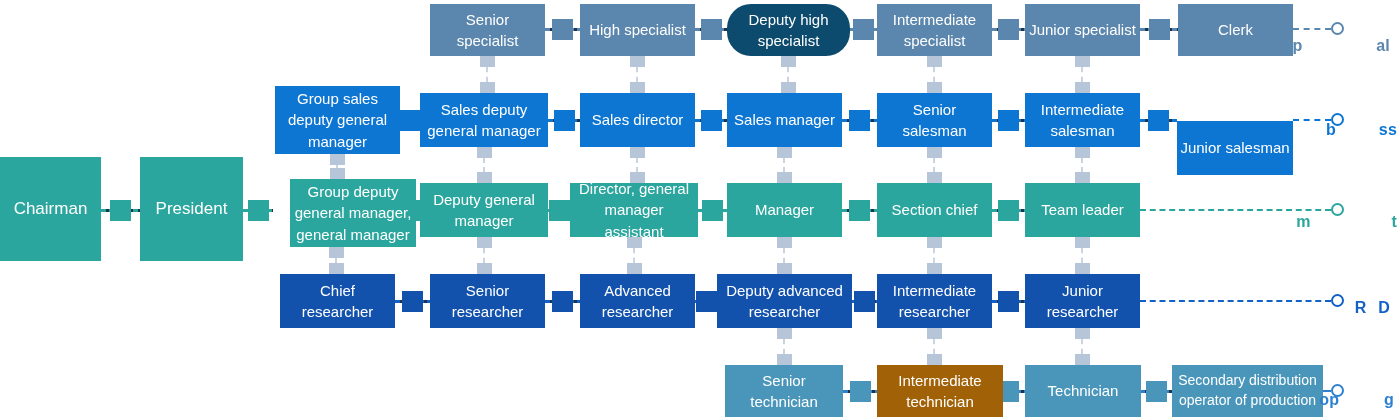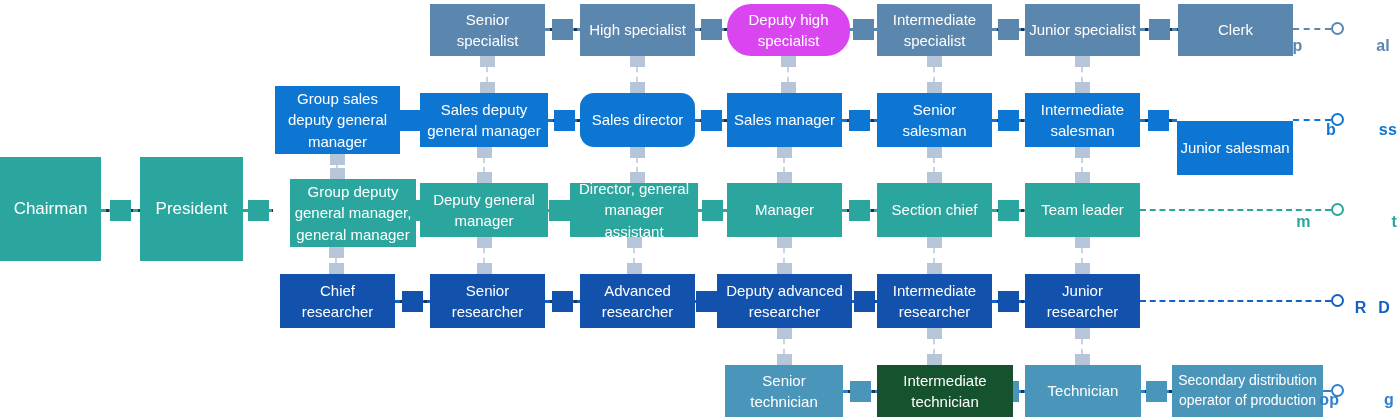--- a/index.html
+++ b/index.html
@@ -91,42 +91,42 @@
     <div style="left: 695px; top: 28px; width: 32px; height: 3px; background: repeating-linear-gradient(90deg, rgb(91, 134, 173) 0px, rgb(91, 134, 173) 5px, rgb(26, 53, 80) 5px, rgb(26, 53, 80) 8px); position: absolute;"></div>
     <div style="left: 700.5px; top: 18.5px; width: 21px; height: 21px; background: rgb(91, 134, 173); position: absolute;"></div>
     <div style="left: 850px; top: 28px; width: 27px; height: 3px; background: repeating-linear-gradient(90deg, rgb(91, 134, 173) 0px, rgb(91, 134, 173) 5px, rgb(26, 53, 80) 5px, rgb(26, 53, 80) 8px); position: absolute;"></div>
     <div style="left: 853px; top: 18.5px; width: 21px; height: 21px; background: rgb(91, 134, 173); position: absolute;"></div>
     <div style="left: 992px; top: 28px; width: 33px; height: 3px; background: repeating-linear-gradient(90deg, rgb(91, 134, 173) 0px, rgb(91, 134, 173) 5px, rgb(26, 53, 80) 5px, rgb(26, 53, 80) 8px); position: absolute;"></div>
     <div style="left: 998px; top: 18.5px; width: 21px; height: 21px; background: rgb(91, 134, 173); position: absolute;"></div>
     <div style="left: 1140px; top: 28px; width: 38px; height: 3px; background: repeating-linear-gradient(90deg, rgb(91, 134, 173) 0px, rgb(91, 134, 173) 5px, rgb(26, 53, 80) 5px, rgb(26, 53, 80) 8px); position: absolute;"></div>
     <div style="left: 1148.5px; top: 18.5px; width: 21px; height: 21px; background: rgb(91, 134, 173); position: absolute;"></div>
     <div class="node" style="left: 430px; top: 4px; width: 115px; height: 52px; background: rgb(91, 134, 173); font-size: 15px;">Senior specialist</div>
     <div class="node" style="left: 580px; top: 4px; width: 115px; height: 52px; background: rgb(91, 134, 173); font-size: 15px;">High specialist</div>
-    <div class="node" style="left: 727px; top: 4px; width: 123px; height: 52px; background: #d946ef; font-size: 15px; border-radius: 24px;">Deputy high specialist</div>
+    <div class="node" style="left: 727px; top: 4px; width: 123px; height: 52px; background: #0c4a6e; font-size: 15px; border-radius: 24px;">Deputy high specialist</div>
     <div class="node" style="left: 877px; top: 4px; width: 115px; height: 52px; background: rgb(91, 134, 173); font-size: 15px;">Intermediate specialist</div>
     <div class="node" style="left: 1025px; top: 4px; width: 115px; height: 52px; background: rgb(91, 134, 173); font-size: 15px;">Junior specialist</div>
     <div class="node" style="left: 1178px; top: 4px; width: 115px; height: 52px; background: rgb(91, 134, 173); font-size: 15px;">Clerk</div>
     <div class="rlabel" style="right: 10px; top: 37px; color: rgb(91, 134, 173); position: absolute;"><span>p</span><span class="obscured">rofession</span><span>al</span></div>
     <div style="left: 1293px; top: 119px; width: 38px; height: 0px; border-top: 2.5px dashed rgb(13, 118, 210); position: absolute;"></div>
     <div style="left: 1331px; top: 113px; width: 9px; height: 9px; border-radius: 50%; background: rgb(255, 255, 255); border: 2.5px solid rgb(13, 118, 210); position: absolute;"></div>
     <div style="left: 400px; top: 119px; width: 20px; height: 3px; background: repeating-linear-gradient(90deg, rgb(13, 118, 210) 0px, rgb(13, 118, 210) 5px, rgb(26, 53, 80) 5px, rgb(26, 53, 80) 8px); position: absolute;"></div>
     <div style="left: 400px; top: 109.5px; width: 20px; height: 21px; background: rgb(13, 118, 210); position: absolute;"></div>
     <div style="left: 548px; top: 119px; width: 32px; height: 3px; background: repeating-linear-gradient(90deg, rgb(13, 118, 210) 0px, rgb(13, 118, 210) 5px, rgb(26, 53, 80) 5px, rgb(26, 53, 80) 8px); position: absolute;"></div>
     <div style="left: 553.5px; top: 109.5px; width: 21px; height: 21px; background: rgb(13, 118, 210); position: absolute;"></div>
     <div style="left: 695px; top: 119px; width: 32px; height: 3px; background: repeating-linear-gradient(90deg, rgb(13, 118, 210) 0px, rgb(13, 118, 210) 5px, rgb(26, 53, 80) 5px, rgb(26, 53, 80) 8px); position: absolute;"></div>
     <div style="left: 700.5px; top: 109.5px; width: 21px; height: 21px; background: rgb(13, 118, 210); position: absolute;"></div>
     <div style="left: 842px; top: 119px; width: 35px; height: 3px; background: repeating-linear-gradient(90deg, rgb(13, 118, 210) 0px, rgb(13, 118, 210) 5px, rgb(26, 53, 80) 5px, rgb(26, 53, 80) 8px); position: absolute;"></div>
     <div style="left: 849px; top: 109.5px; width: 21px; height: 21px; background: rgb(13, 118, 210); position: absolute;"></div>
     <div style="left: 992px; top: 119px; width: 33px; height: 3px; background: repeating-linear-gradient(90deg, rgb(13, 118, 210) 0px, rgb(13, 118, 210) 5px, rgb(26, 53, 80) 5px, rgb(26, 53, 80) 8px); position: absolute;"></div>
     <div style="left: 998px; top: 109.5px; width: 21px; height: 21px; background: rgb(13, 118, 210); position: absolute;"></div>
     <div style="left: 1140px; top: 119px; width: 37px; height: 3px; background: repeating-linear-gradient(90deg, rgb(13, 118, 210) 0px, rgb(13, 118, 210) 5px, rgb(26, 53, 80) 5px, rgb(26, 53, 80) 8px); position: absolute;"></div>
     <div style="left: 1148px; top: 109.5px; width: 21px; height: 21px; background: rgb(13, 118, 210); position: absolute;"></div>
     <div class="node" style="left: 275px; top: 86px; width: 125px; height: 68px; background: rgb(13, 118, 210); font-size: 15px;">Group sales deputy general manager</div>
     <div class="node" style="left: 420px; top: 93px; width: 128px; height: 54px; background: rgb(13, 118, 210); font-size: 15px;">Sales deputy general manager</div>
-    <div class="node" style="left: 580px; top: 93px; width: 115px; height: 54px; background: rgb(13, 118, 210); font-size: 15px; border-radius: 14px;">Sales director</div>
+    <div class="node" style="left: 580px; top: 93px; width: 115px; height: 54px; background: rgb(13, 118, 210); font-size: 15px;">Sales director</div>
     <div class="node" style="left: 727px; top: 93px; width: 115px; height: 54px; background: rgb(13, 118, 210); font-size: 15px;">Sales manager</div>
     <div class="node" style="left: 877px; top: 93px; width: 115px; height: 54px; background: rgb(13, 118, 210); font-size: 15px;">Senior salesman</div>
     <div class="node" style="left: 1025px; top: 93px; width: 115px; height: 54px; background: rgb(13, 118, 210); font-size: 15px;">Intermediate salesman</div>
     <div class="node" style="left: 1177px; top: 93px; width: 116px; height: 54px; background: rgb(13, 118, 210); font-size: 15px; margin-top: 28px;">Junior salesman</div>
     <div class="rlabel" style="right: 3px; top: 121px; color: rgb(13, 118, 210); position: absolute;"><span>b</span><span class="obscured">usine</span><span>ss</span></div>
     <div style="left: 1140px; top: 209px; width: 191px; height: 0px; border-top: 2.5px dashed rgb(43, 166, 158); position: absolute;"></div>
     <div style="left: 1331px; top: 203px; width: 9px; height: 9px; border-radius: 50%; background: rgb(255, 255, 255); border: 2.5px solid rgb(43, 166, 158); position: absolute;"></div>
     <div style="left: 101px; top: 209px; width: 39px; height: 3px; background: repeating-linear-gradient(90deg, rgb(43, 166, 158) 0px, rgb(43, 166, 158) 5px, rgb(26, 53, 80) 5px, rgb(26, 53, 80) 8px); position: absolute;"></div>
     <div style="left: 110px; top: 199.5px; width: 21px; height: 21px; background: rgb(43, 166, 158); position: absolute;"></div>
     <div style="left: 243px; top: 209px; width: 30px; height: 3px; background: repeating-linear-gradient(90deg, rgb(43, 166, 158) 0px, rgb(43, 166, 158) 5px, rgb(26, 53, 80) 5px, rgb(26, 53, 80) 8px); position: absolute;"></div>
@@ -171,17 +171,17 @@
     <div class="rlabel" style="right: 10px; top: 299px; color: rgb(18, 97, 198); position: absolute;"><span>R</span><span class="obscured">&amp;</span><span>D</span></div>
     <div style="left: 1323px; top: 390px; width: 8px; height: 0px; border-top: 2.5px dashed rgb(46, 128, 208); position: absolute;"></div>
     <div style="left: 1331px; top: 384px; width: 9px; height: 9px; border-radius: 50%; background: rgb(255, 255, 255); border: 2.5px solid rgb(46, 128, 208); position: absolute;"></div>
     <div style="left: 843px; top: 390px; width: 34px; height: 3px; background: repeating-linear-gradient(90deg, rgb(46, 128, 208) 0px, rgb(46, 128, 208) 5px, rgb(26, 53, 80) 5px, rgb(26, 53, 80) 8px); position: absolute;"></div>
     <div style="left: 849.5px; top: 380.5px; width: 21px; height: 21px; background: rgb(74, 150, 186); position: absolute;"></div>
     <div style="left: 992px; top: 390px; width: 33px; height: 3px; background: repeating-linear-gradient(90deg, rgb(46, 128, 208) 0px, rgb(46, 128, 208) 5px, rgb(26, 53, 80) 5px, rgb(26, 53, 80) 8px); position: absolute;"></div>
     <div style="left: 998px; top: 380.5px; width: 21px; height: 21px; background: rgb(74, 150, 186); position: absolute;"></div>
     <div style="left: 1140px; top: 390px; width: 32px; height: 3px; background: repeating-linear-gradient(90deg, rgb(46, 128, 208) 0px, rgb(46, 128, 208) 5px, rgb(26, 53, 80) 5px, rgb(26, 53, 80) 8px); position: absolute;"></div>
     <div style="left: 1145.5px; top: 380.5px; width: 21px; height: 21px; background: rgb(74, 150, 186); position: absolute;"></div>
     <div class="node" style="left: 725px; top: 365px; width: 118px; height: 52px; background: rgb(74, 150, 186); font-size: 15px;">Senior technician</div>
-    <div class="node" style="left: 877px; top: 365px; width: 136px; height: 52px; background: #14532d; font-size: 15px;">Intermediate technician</div>
+    <div class="node" style="left: 877px; top: 365px; width: 126px; height: 52px; background: #a16207; font-size: 15px;">Intermediate technician</div>
     <div class="node" style="left: 1025px; top: 365px; width: 116px; height: 52px; background: rgb(74, 150, 186); font-size: 15px;">Technician</div>
     <div class="node" style="left: 1172px; top: 365px; width: 151px; height: 52px; background: rgb(74, 150, 186); font-size: 14px;">Secondary distribution operator of production</div>
     <div class="rlabel" style="right: 6px; top: 391px; color: rgb(46, 128, 208); position: absolute;"><span>op</span><span class="obscured">eratin</span><span>g</span></div>
   </div>
 
 </body></html>

